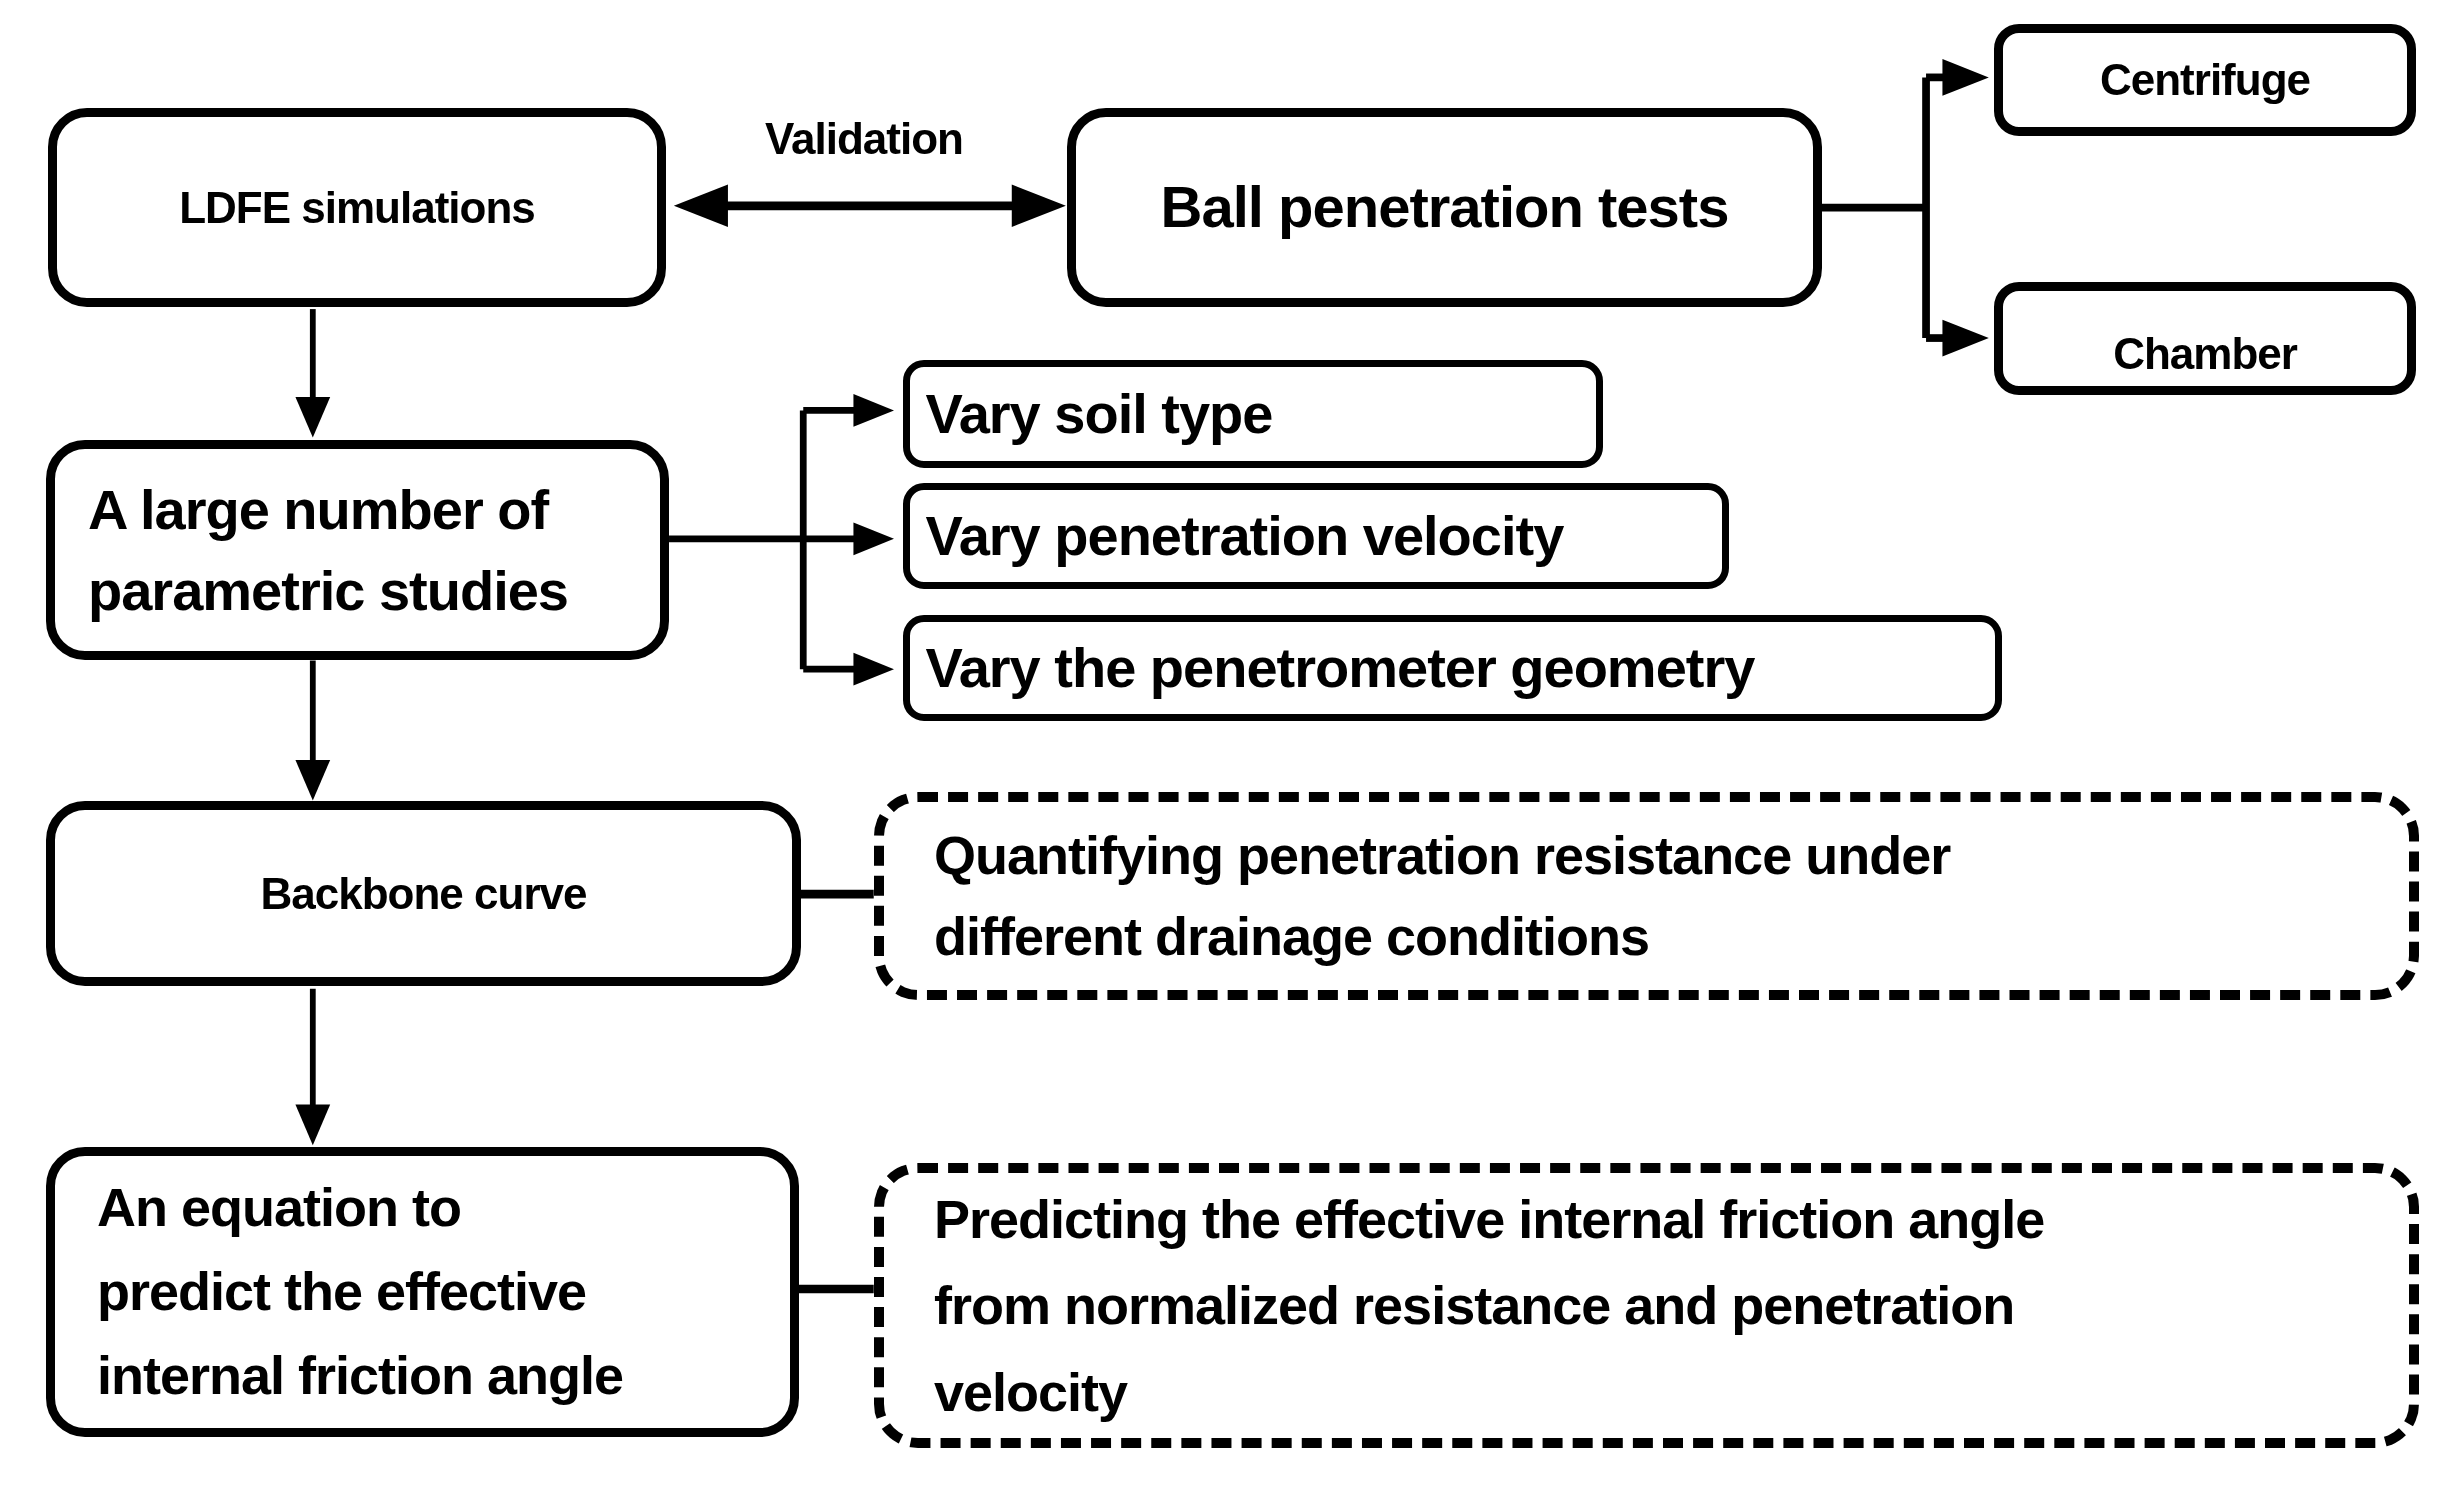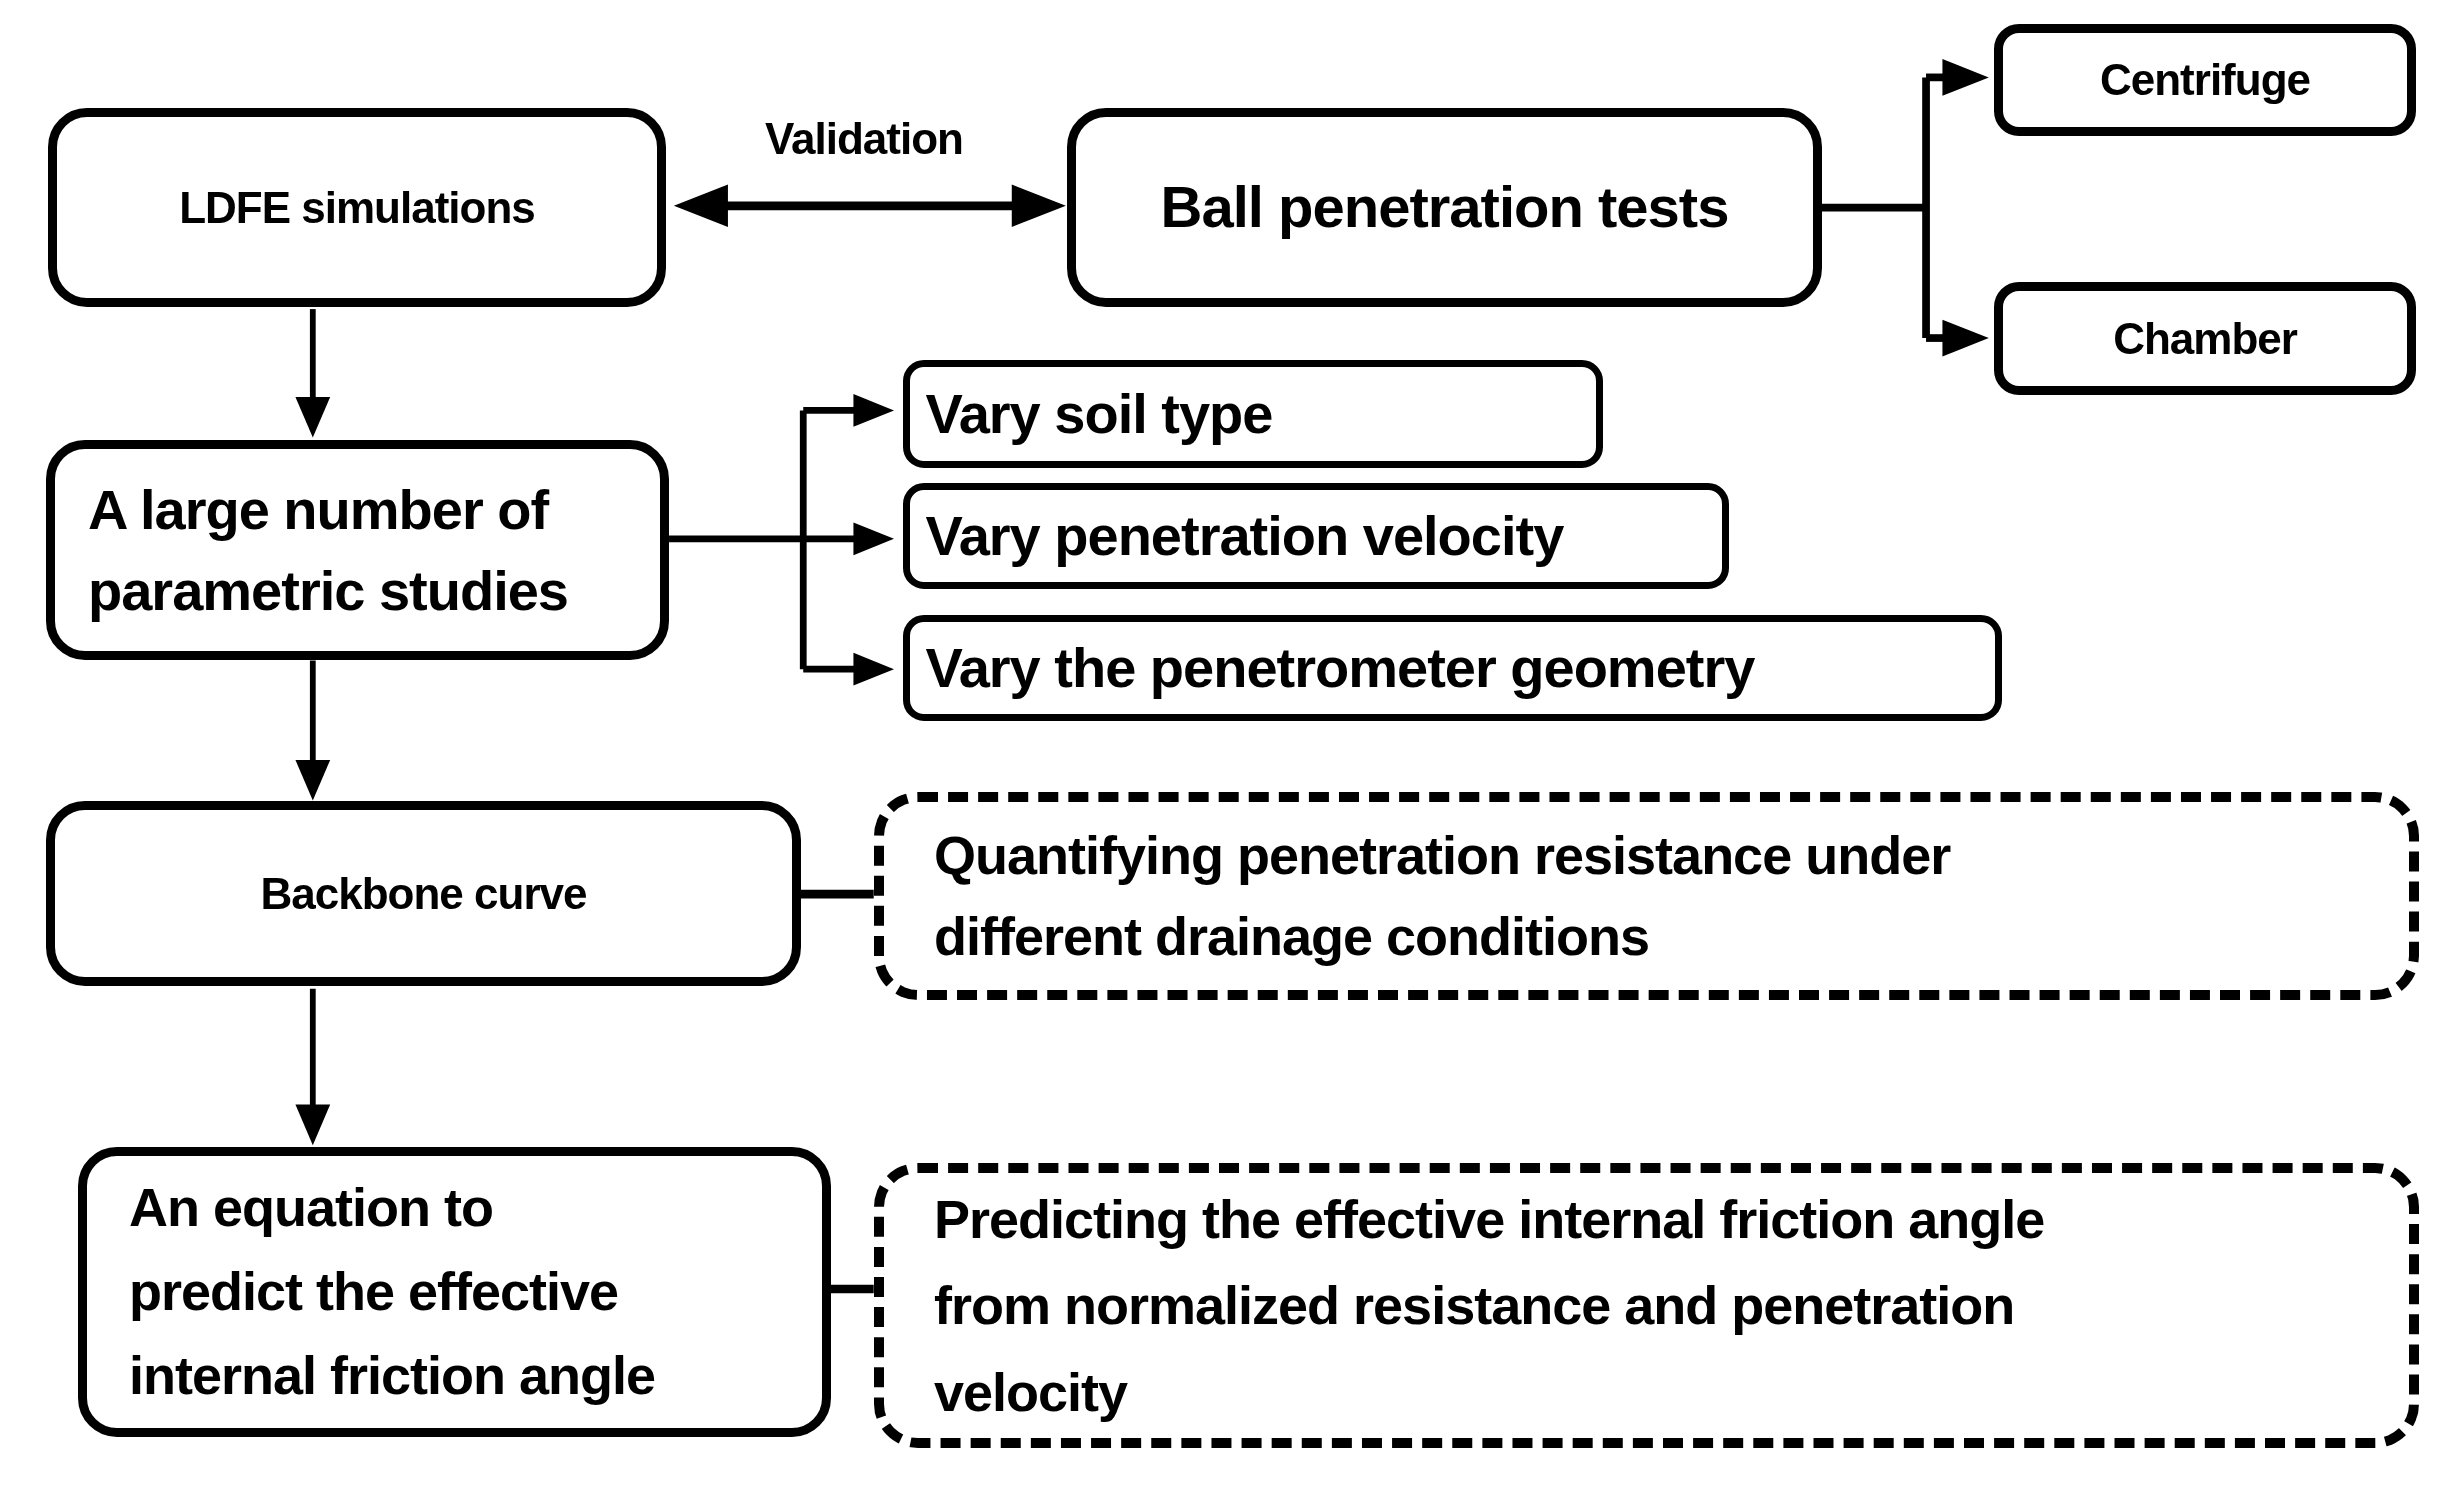--- a/index.html
+++ b/index.html
@@ -118,21 +118,21 @@
   <div class="edge-label f62" style="left:671px; top:114px; width:386px;">Validation</div>
 
   <div class="node center f60" style="left:1067px; top:108px; width:755px; height:199px;">
     <span>Ball penetration tests</span>
   </div>
 
   <div class="node center f62" style="left:1994px; top:24px; width:422px; height:112px; border-radius:25px;">
     <span>Centrifuge</span>
   </div>
 
-  <div class="node center f62" style="left:1994px; top:282px; width:422px; height:113px; border-radius:25px;">
+  <div class="node center f62" style="left:1994px; top:282px; width:422px; height:113px; border-radius:25px;justify-content:flex-end;">
     <span>Chamber</span>
   </div>
 
   <div class="node left f58" style="left:46px; top:440px; width:623px; height:220px; padding:0 4px 0 33px;">
     <div>A large number of</div>
     <div>parametric studies</div>
   </div>
 
   <div class="node left small f58" style="left:903px; top:360px; width:700px; height:108px; padding:0 9.7px 0 15.4px;">
     <span>Vary soil type</span>
@@ -148,21 +148,21 @@
 
   <div class="node center f62" style="left:46px; top:801px; width:755px; height:185px;">
     <span>Backbone curve</span>
   </div>
 
   <div class="node left dashed f56" style="left:874px; top:792px; width:1545px; height:208px; padding:0 29px 0 50px; line-height:1.5;">
     <div>Quantifying penetration resistance under</div>
     <div>different drainage conditions</div>
   </div>
 
-  <div class="node left f56" style="left:46px; top:1147px; width:753px; height:290px; padding:0 15.4px 0 42px; line-height:1.55;margin-left:32px;">
+  <div class="node left f56" style="left:46px; top:1147px; width:753px; height:290px; padding:0 15.4px 0 42px; line-height:1.55;">
     <div>An equation to</div>
     <div>predict the effective</div>
     <div>internal friction angle</div>
   </div>
 
   <div class="node left dashed f56" style="left:874px; top:1163px; width:1545px; height:285px; padding:0 29px 0 50px; line-height:1.6;">
     <div>Predicting the effective internal friction angle</div>
     <div>from normalized resistance and penetration</div>
     <div>velocity</div>
   </div>

